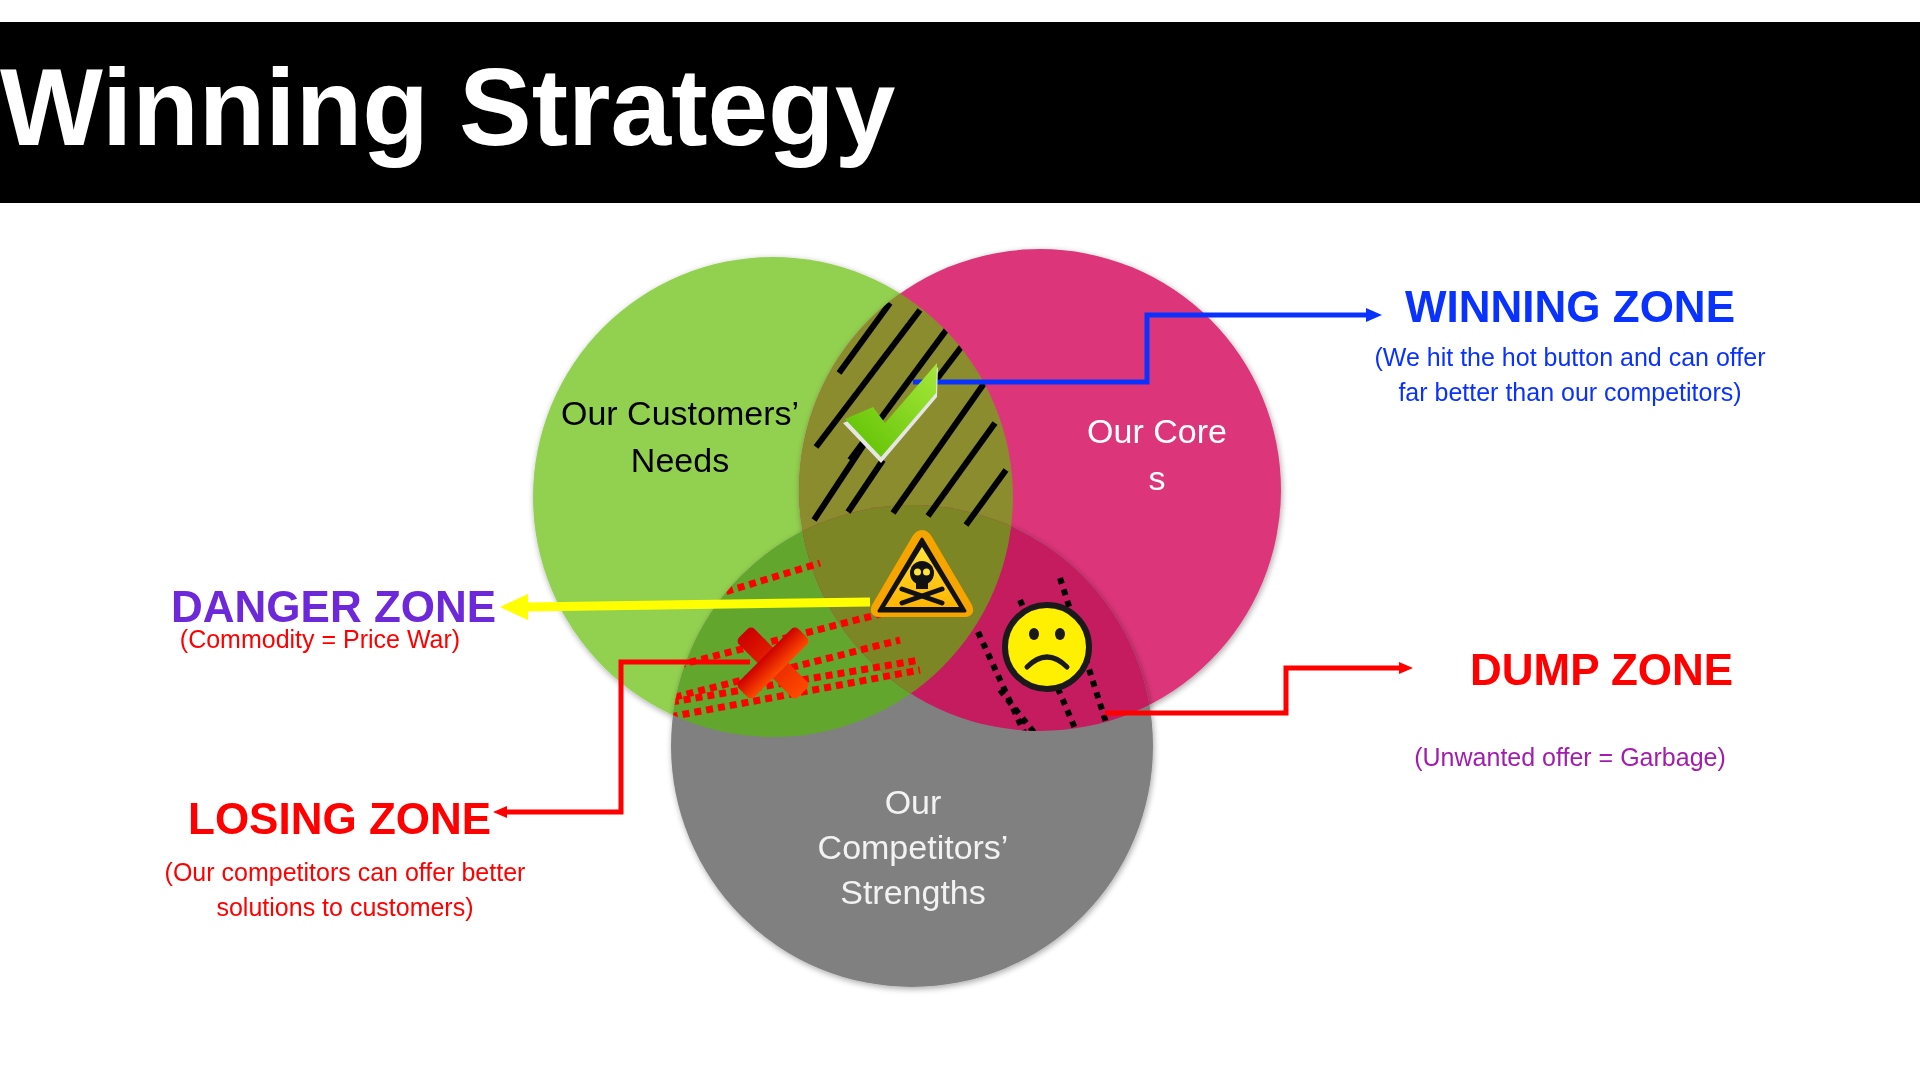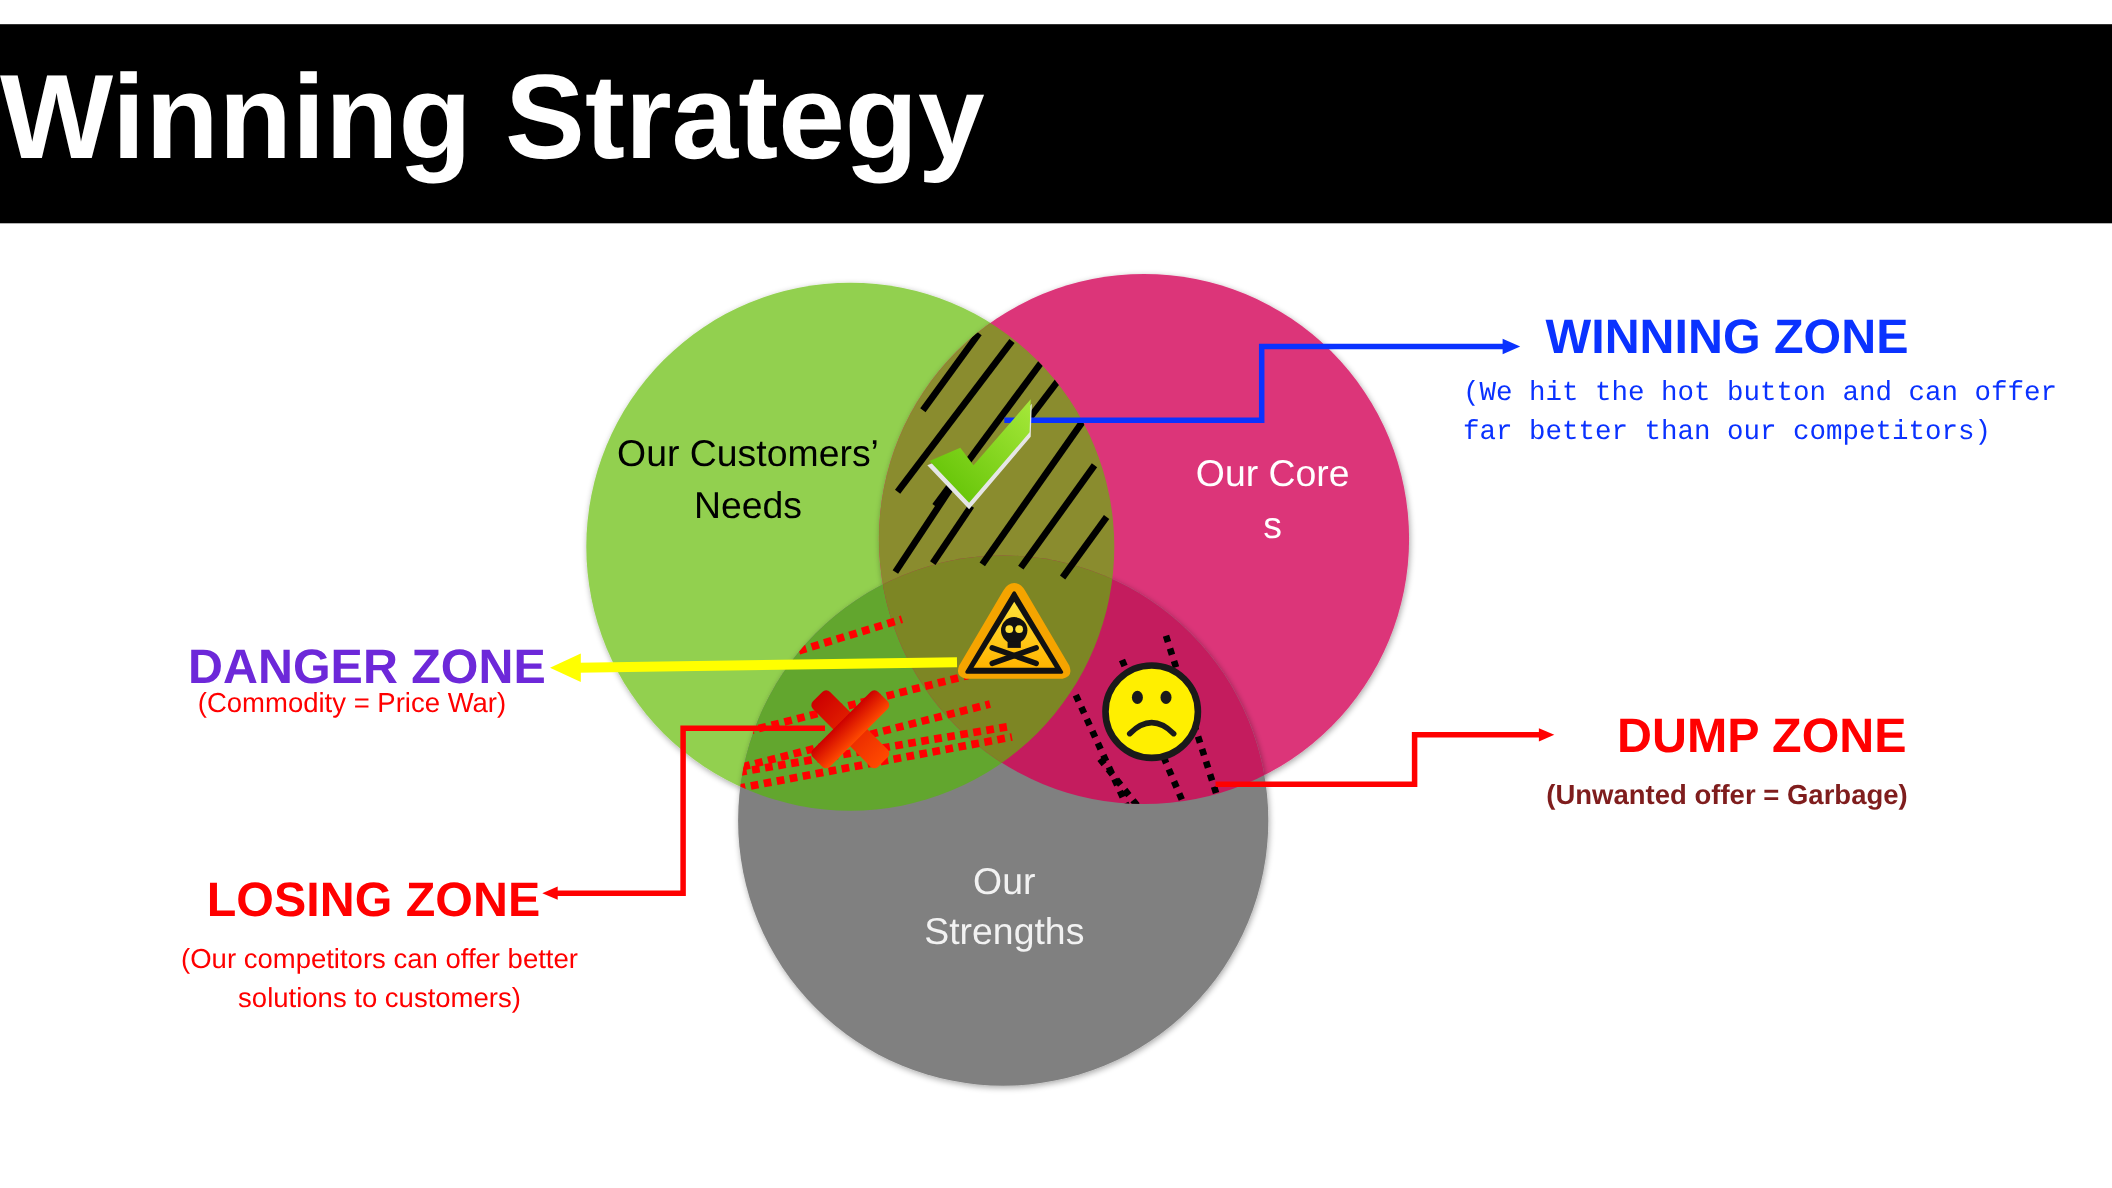--- a/index.html
+++ b/index.html
@@ -158,36 +158,37 @@
   <div>Needs</div>
 </div>
 
 <div class="lbl circle-label" style="left:1007px; top:408px; width:300px; color:#fff;">
   <div>Our Core</div>
   <div>s</div>
 </div>
 
 <div class="lbl circle-label" style="left:763px; top:780px; width:300px; color:#f2f2f2; line-height:45px;">
   <div>Our</div>
+  <div>Competitors’</div>
   <div>Strengths</div>
 </div>
 
 <div class="zone-title" style="left:1405px; top:285px; color:#0a32ff;">WINNING ZONE</div>
-<div class="zone-desc" style="left:1330px; top:340px; width:480px; color:#0a32ff;font-family:Liberation Mono, monospace;">
+<div class="zone-desc" style="left:1330px; top:340px; width:480px; color:#0a32ff;">
   <div>(We hit the hot button and can offer</div>
   <div>far better than our competitors)</div>
 </div>
 
 <div class="zone-title" style="left:171px; top:585px; color:#6d28d9;">DANGER ZONE</div>
 <div class="zone-desc" style="left:145px; top:622px; width:350px; color:#ff0000;">
   <div>(Commodity = Price War)</div>
 </div>
 
 <div class="zone-title" style="left:188px; top:797px; color:#ff0000;">LOSING ZONE</div>
 <div class="zone-desc" style="left:120px; top:855px; width:450px; color:#ff0000;">
   <div>(Our competitors can offer better</div>
   <div>solutions to customers)</div>
 </div>
 
 <div class="zone-title" style="left:1422px; top:648px; color:#ff0000;margin-left:48px;">DUMP ZONE</div>
-<div class="zone-desc" style="left:1360px; top:706px; width:420px; color:#7f1d1d;font-weight:bold;">
+<div class="zone-desc" style="left:1360px; top:740px; width:420px; color:#a21caf;">
   <div>(Unwanted offer = Garbage)</div>
 </div>
 
 </body></html>

